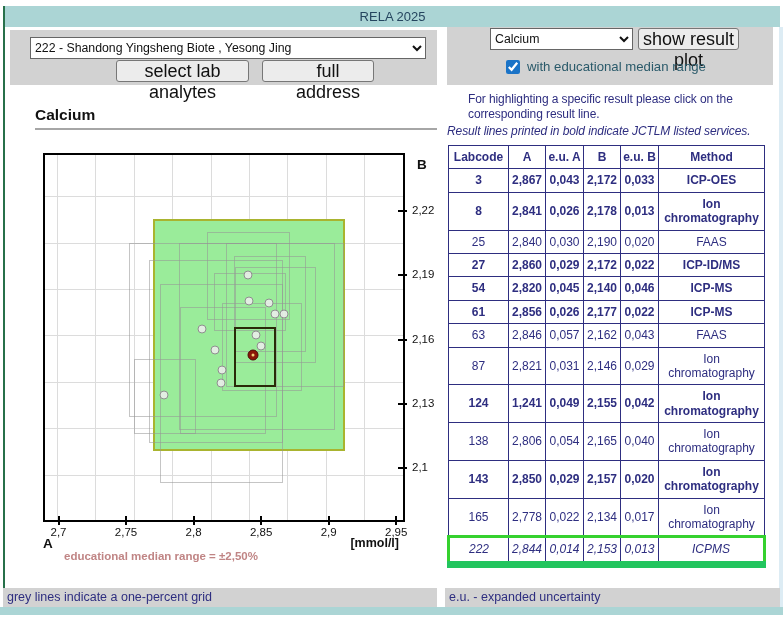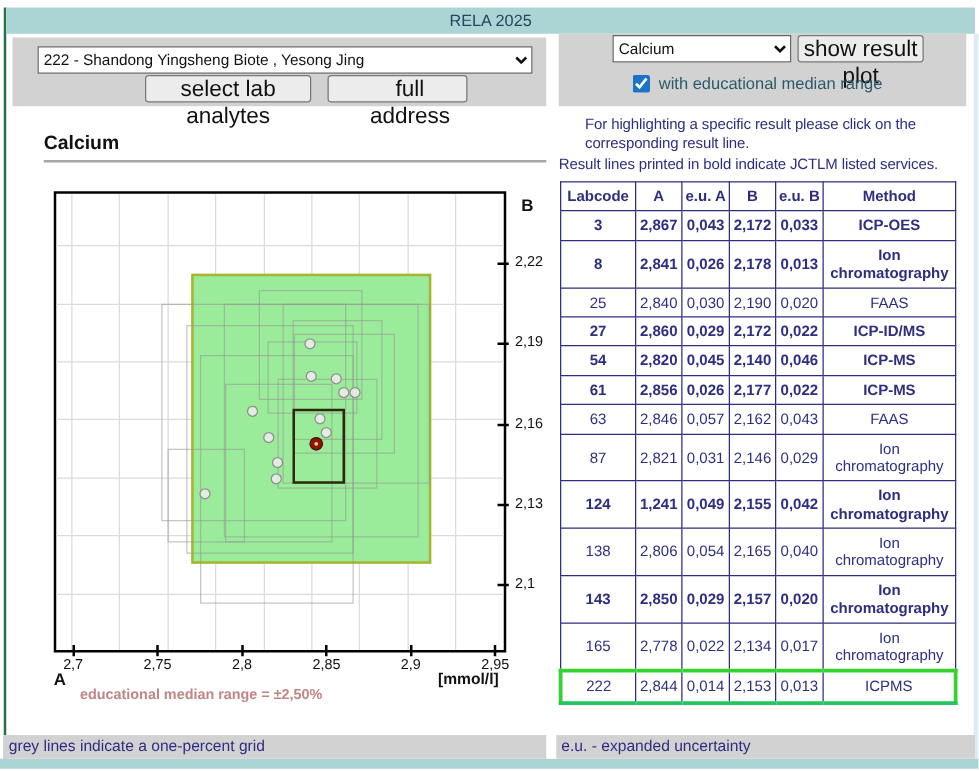--- a/index.html
+++ b/index.html
@@ -51,27 +51,27 @@
   .xtick-label { position:absolute; width:44px; text-align:center; font-size:11.5px; color:#111; }
   .ytick-label { position:absolute; font-size:11.5px; color:#111; }
   .axis-b { position:absolute; left:417px; top:157px; font-size:13.5px; font-weight:bold; color:#111; }
   .axis-a { position:absolute; left:43px;  top:536px; font-size:13.5px; font-weight:bold; color:#111; }
   .axis-unit { position:absolute; left:327px; top:536px; width:72px; text-align:right; font-size:12.5px; font-weight:bold; color:#111; }
   .median-note { position:absolute; left:64px; top:550px; font-size:11.5px; font-weight:bold; color:#c08585; }
 
   
   .instr { position:absolute; left:447px; width:336px; font-size:12px; line-height:1.28; color:#2e2e80; letter-spacing:-0.1px; }
   #instr1 { top:92px;margin-left:21px; }
-  #instr2 { top:124px; }
+  #instr2 { top:124px;font-style:italic; }
   #result-table { position:absolute; left:447px; top:145px; border-collapse:collapse; table-layout:fixed;
                   font-size:12px; color:#2e2e80; }
   #result-table th, #result-table td { border:1px solid #2e2e80; text-align:center; padding:4px 2px; line-height:1.2; }
   #result-table th { font-weight:bold; }
   #result-table tr.bold td { font-weight:bold; }
-  #result-table tr.hl td { border-top:3px solid #35d12f; border-bottom:3px solid #22c55e; }
+  #result-table tr.hl td { border-top:3px solid #35d12f; border-bottom:7px solid #22c55e;font-style:italic; }
   #result-table tr.hl td:first-child { border-left:3px solid #35d12f; }
   #result-table tr.hl td:last-child { border-right:3px solid #35d12f; }
   .col-labcode { width:60px; } .col-a { width:37px; } .col-eua { width:38px; }
   .col-b { width:37px; } .col-eub { width:38px; } .col-method { width:106px; }
 
   
   .status { position:absolute; top:588px; height:15px; background:#d2d2d2; color:#2e2e80;
             font-size:12.5px; padding:2px 4px; }
   #status-left  { left:3px;  width:426px; }
   #status-right { left:445px; width:327px; }

